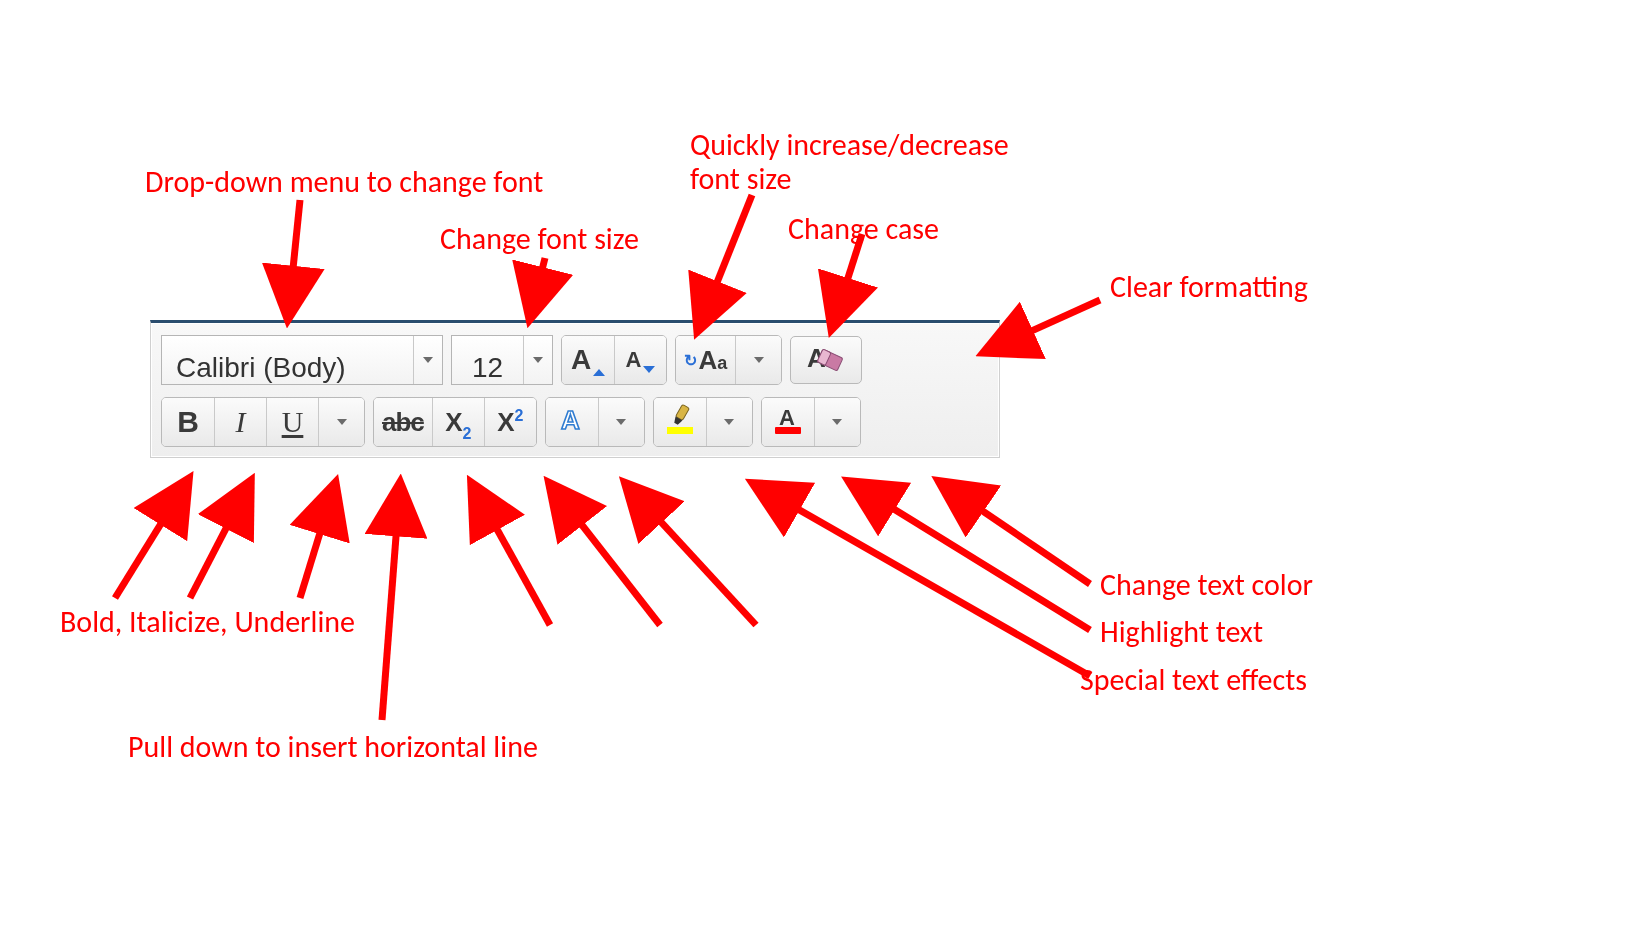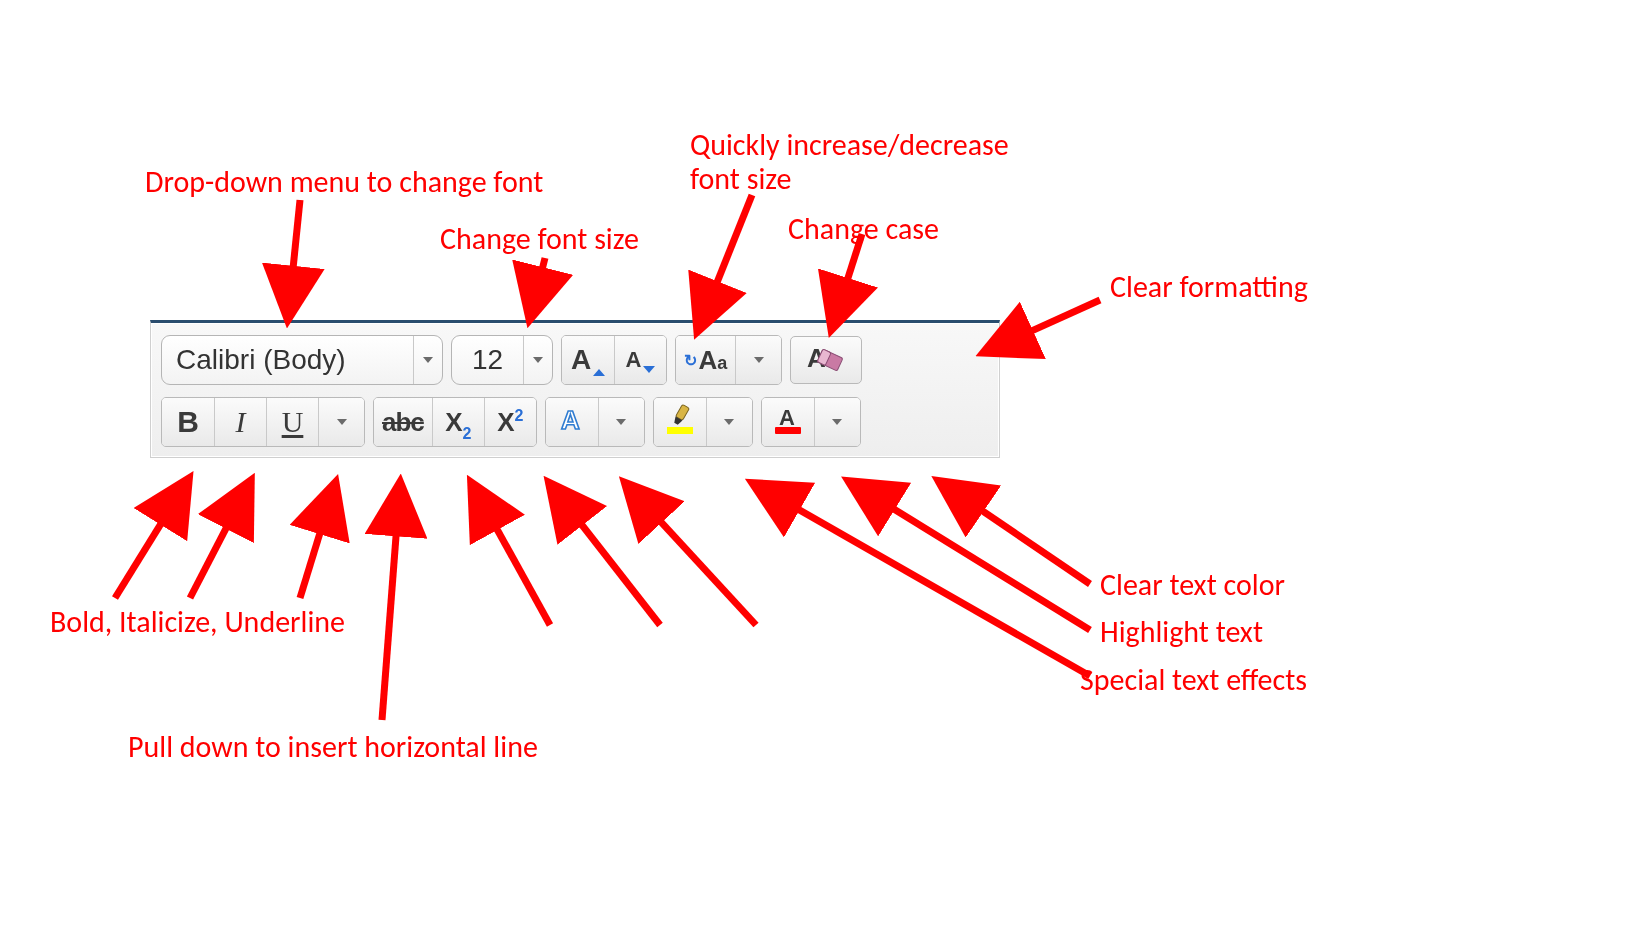--- a/index.html
+++ b/index.html
@@ -35,25 +35,25 @@
   .row {
     display: flex;
     align-items: center;
     gap: 8px;
   }
   .row + .row { margin-top: 12px; }
 
   
   .combo {
     display: flex;
-    align-items: center;
+    align-items: flex-end;
     height: 48px;
     background: linear-gradient(#ffffff,#f3f3f3);
     border: 1px solid #b5b5b5;
-    border-radius: 9px;
+    border-radius: 0;
     overflow: hidden;
   }
   .combo .value {
     padding: 0 14px;
     font-size: 28px;
     color: #333;
     white-space: nowrap;
   }
   .combo .value.center { text-align: center; }
   .dd-btn {
@@ -328,23 +328,23 @@
     </div>
   </div>
 
   <div class="label" style="left:145px; top:165px">Drop-down menu to change font</div>
   <div class="label" style="left:690px; top:128px">Quickly increase/decrease</div>
   <div class="label" style="left:440px; top:222px">Change font size</div>
   <div class="label" style="left:690px; top:162px">font size</div>
   <div class="label" style="left:788px; top:212px">Change case</div>
   <div class="label" style="left:1110px; top:270px">Clear formatting</div>
 
-  <div class="label" style="left:50px; top:605px">Bold, Italicize, Underline</div>
+  <div class="label" style="left:60px; top:605px">Bold, Italicize, Underline</div>
   <div class="label" style="left:128px; top:730px">Pull down to insert horizontal line</div>
-  <div class="label" style="left:1100px; top:568px">Clear text color</div>
+  <div class="label" style="left:1100px; top:568px">Change text color</div>
   <div class="label" style="left:1100px; top:615px">Highlight text</div>
   <div class="label" style="left:1080px; top:663px">Special text effects</div>
 
   <svg class="arrows">
     <defs>
       <marker id="ah" viewBox="0 0 12 12" refX="10" refY="6" markerWidth="9" markerHeight="9" orient="auto-start-reverse">
         <path d="M0,0 L12,6 L0,12 Z" fill="#ff0000"></path>
       </marker>
     </defs>
     <g stroke="#ff0000" stroke-width="7" fill="none" marker-end="url(#ah)">

